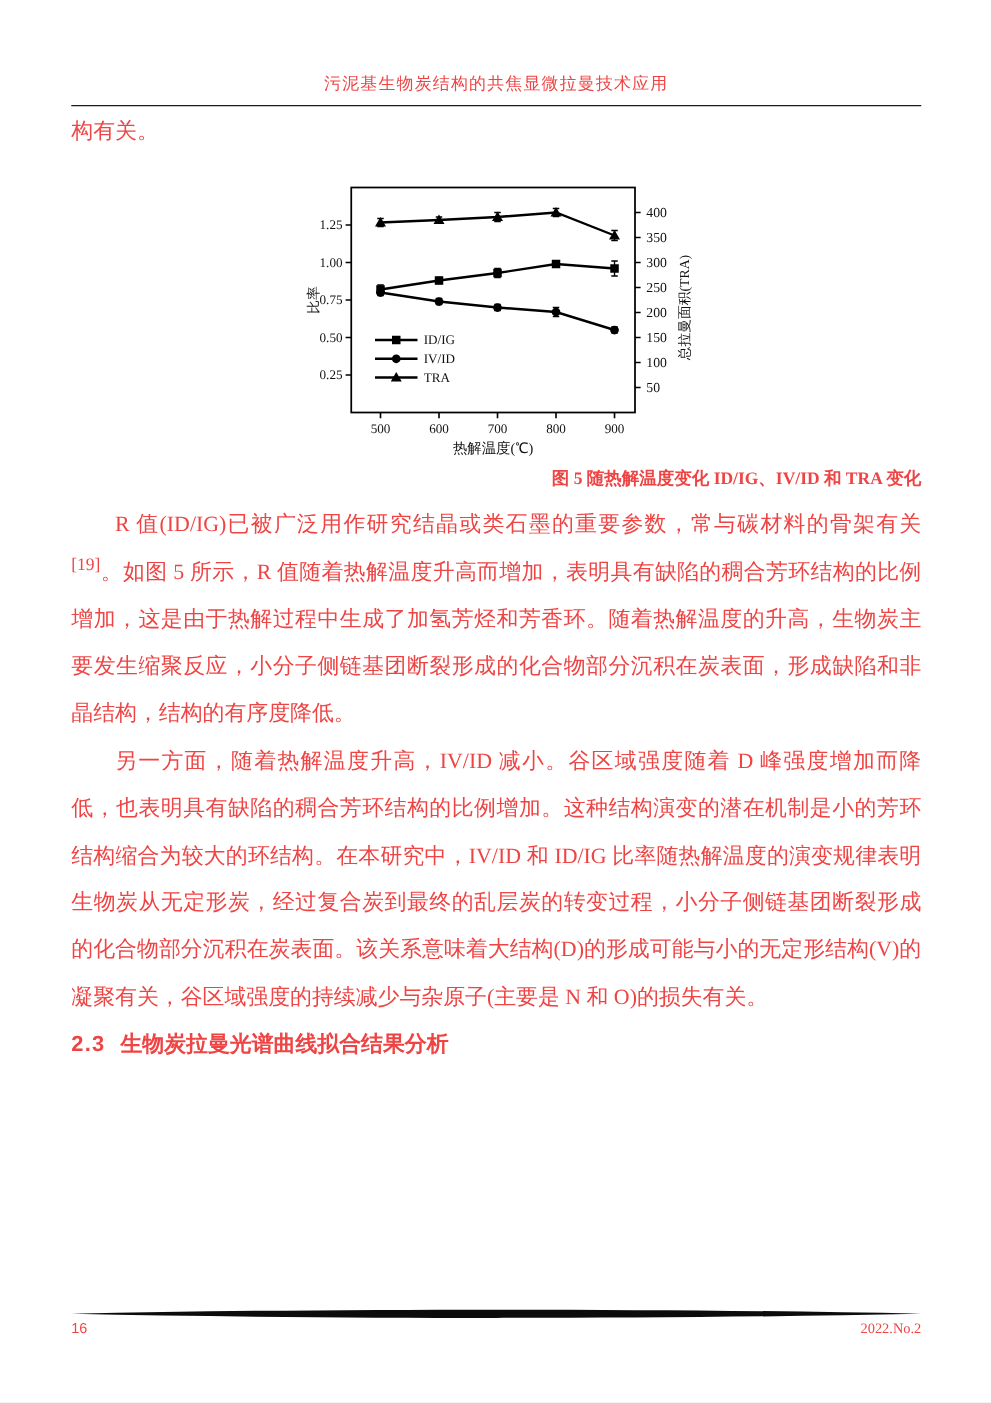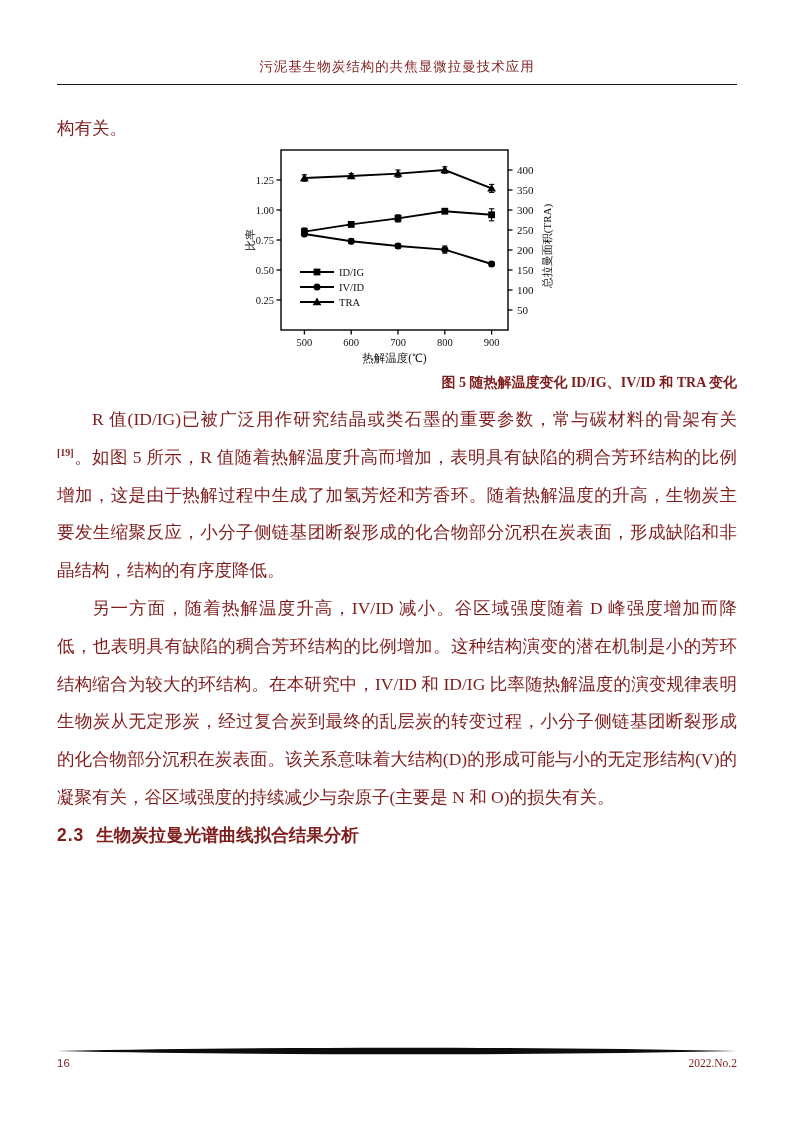--- a/index.html
+++ b/index.html
@@ -3,51 +3,50 @@
 <meta charset="utf-8">
 <style>
   * { margin:0; padding:0; box-sizing:border-box; }
   html,body { background:#e9e9e9; }
   .page {
     position:relative;
     width:793px; height:1122px;
     margin:0 auto;
     background:#ffffff;
     font-family:"Liberation Serif", serif;
-    color:#7f1d1d;
+    color:#ef4444;
     overflow:hidden;
   }
   .header-title {
     position:absolute; top:58px; left:57px; width:680px;
     text-align:center; font-size:13.5px; letter-spacing:1px;
   }
   .header-rule {
     position:absolute; top:84px; left:57px; width:680px;
     border-top:1.6px solid #1a1a1a;
   }
   .intro-line {
     position:absolute; top:92px; left:57px; width:680px;
     font-size:17.5px;
-    margin-top:24px;
   }
   .figure-wrap {
     position:absolute; top:146px; left:244px; width:380px; height:220px;
   }
   svg text { font-family:"Liberation Serif", serif; fill:#111111; }
   .figure-caption {
     position:absolute; top:374px; left:57px; width:680px;
     text-align:right; font-weight:bold; font-size:14px;
   }
   .text-flow {
     position:absolute; top:401px; left:57px; width:680px;
     font-size:17.5px; line-height:37.8px;
     text-align:justify;
   }
   .para { text-indent:2em; }
-  .sup { font-size:10px; vertical-align:super; line-height:0;font-weight:bold; }
+  .sup { font-size:14px; vertical-align:super; line-height:0; }
   .section-heading {
     font-weight:bold; font-size:17.5px; line-height:32px;
     padding-top:2px; padding-bottom:3px;
     font-family:"Liberation Sans","Liberation Serif",sans-serif;
   }
   .section-heading .sec-num { margin-right:12px; letter-spacing:1px; }
   .footer-rule {
     position:absolute; top:1047px; left:57px; width:680px; height:8px;
   }
   .footer-page-number {

